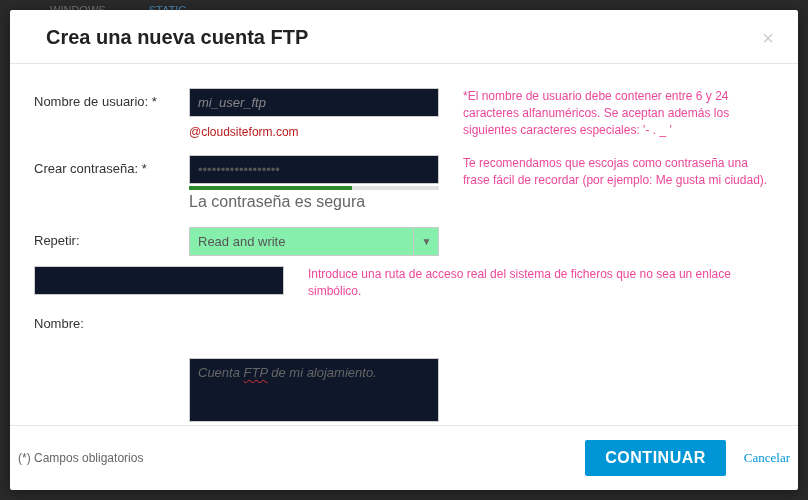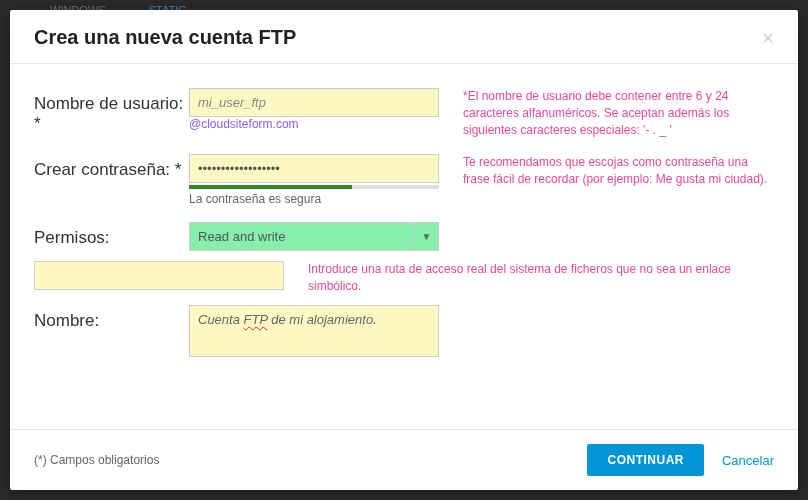--- a/index.html
+++ b/index.html
@@ -38,20 +38,21 @@
   padding: 16px 24px 14px 24px;
   border-bottom: 1px solid #e5e5e5;
   display: flex;
   justify-content: space-between;
   align-items: center;
 }
 .modal-title {
   font-size: 20px;
   font-weight: 600;
   color: #222;
+  margin-left: 12px;
 }
 .close-btn {
   font-size: 20px;
   color: #ccc;
   cursor: pointer;
   line-height: 1;
   background:none;
   border:none;
 }
 .modal-body {
@@ -61,64 +62,64 @@
 }
 .form-row {
   display: flex;
   align-items: flex-start;
   margin-bottom: 16px;
 }
 .form-row.tight { margin-bottom: 10px; }
 .label-col {
   width: 155px;
   flex-shrink: 0;
-  font-size: 17px;
+  font-size: 13px;
   color: #333;
   padding-top: 6px;
 }
 .input-col {
   width: 250px;
   flex-shrink: 0;
 }
 .hint-col {
   flex: 1;
   padding-left: 24px;
   font-size: 12px;
   color: #ec4899;
   line-height: 1.4;
 }
 .text-input, .select-input, .textarea-input {
   width: 100%;
   padding: 6px 8px;
   font-size: 13px;
   border: 1px solid #ccc;
-  background: #fef9c3;
+  background: #0f172a;
   color: #555;
   font-family: inherit;
 }
 .text-input.italic { font-style: italic; color: #888; }
 .sub-label {
   font-size: 12px;
-  color: #8b5cf6;
-  margin-top: 0;
+  color: #b91c1c;
+  margin-top: 8px;
 }
 .strength-bar {
   height: 4px;
   background: #e0e0e0;
   margin-top: 2px;
   position: relative;
 }
 .strength-fill {
   position: absolute;
   left:0; top:0; bottom:0;
   width: 65%;
   background: #2d8a2d;
 }
 .strength-text {
-  font-size: 12px;
+  font-size: 16px;
   color: #666;
   margin-top: 3px;
 }
 .select-wrap {
   position: relative;
 }
 .select-input {
   appearance: none;
   padding-right: 28px;
   background: #86efac;
@@ -131,59 +132,61 @@
   width: 26px;
   display: flex;
   align-items: center;
   justify-content: center;
   font-size: 10px;
   color: #666;
   border-left: 1px solid #ccc;
   pointer-events: none;
 }
 .textarea-input {
-  height: 52px;
+  height: 64px;
   resize: none;
   font-style: italic;
   color: #666;
+  margin-top: 48px;
 }
 .wavy {
   text-decoration: underline wavy #d33 1px;
   text-underline-offset: 2px;
 }
 .modal-footer {
   border-top: 1px solid #e5e5e5;
-  padding: 14px 24px;
+  padding: 14px 8px;
   display: flex;
   align-items: center;
   justify-content: flex-end;
 }
 .footer-note {
   font-size: 12px;
   color: #666;
   flex: 1;
 }
 .btn-primary {
   background: #0096d6;
   color: #fff;
   border: none;
   padding: 9px 20px;
-  font-size: 12px;
+  font-size: 16px;
   font-weight: bold;
   letter-spacing: 0.5px;
   cursor: pointer;
   border-radius: 2px;
 }
 .btn-cancel {
   background: none;
   border: none;
   color: #0096d6;
   font-size: 13px;
   margin-left: 18px;
   cursor: pointer;
+  font-family: Liberation Serif, serif;
 }
 </style>
 </head>
 <body>
 
 <div class="bg-hint">
   <span class="muted">WINDOWS</span>
   <span>STATIC</span>
 </div>
 
@@ -211,21 +214,21 @@
         <div class="strength-bar">
             <div class="strength-fill"></div>
           </div>
         <div class="strength-text">La contraseña es segura</div>
       </div>
       <div class="hint-col">Te recomendamos que escojas como contraseña una frase fácil de recordar (por ejemplo: Me gusta mi ciudad).</div>
     </div>
 
 
     <div class="form-row tight">
-      <div class="label-col">Permisos:</div>
+      <div class="label-col">Repetir:</div>
       <div class="input-col">
         <div class="select-wrap">
           <input class="select-input" readonly="" value="Read and write" style="">
           <div class="select-caret">▼</div>
         </div>
       </div>
       <div class="hint-col"></div>
     </div>
 
     <div class="form-row tight">

